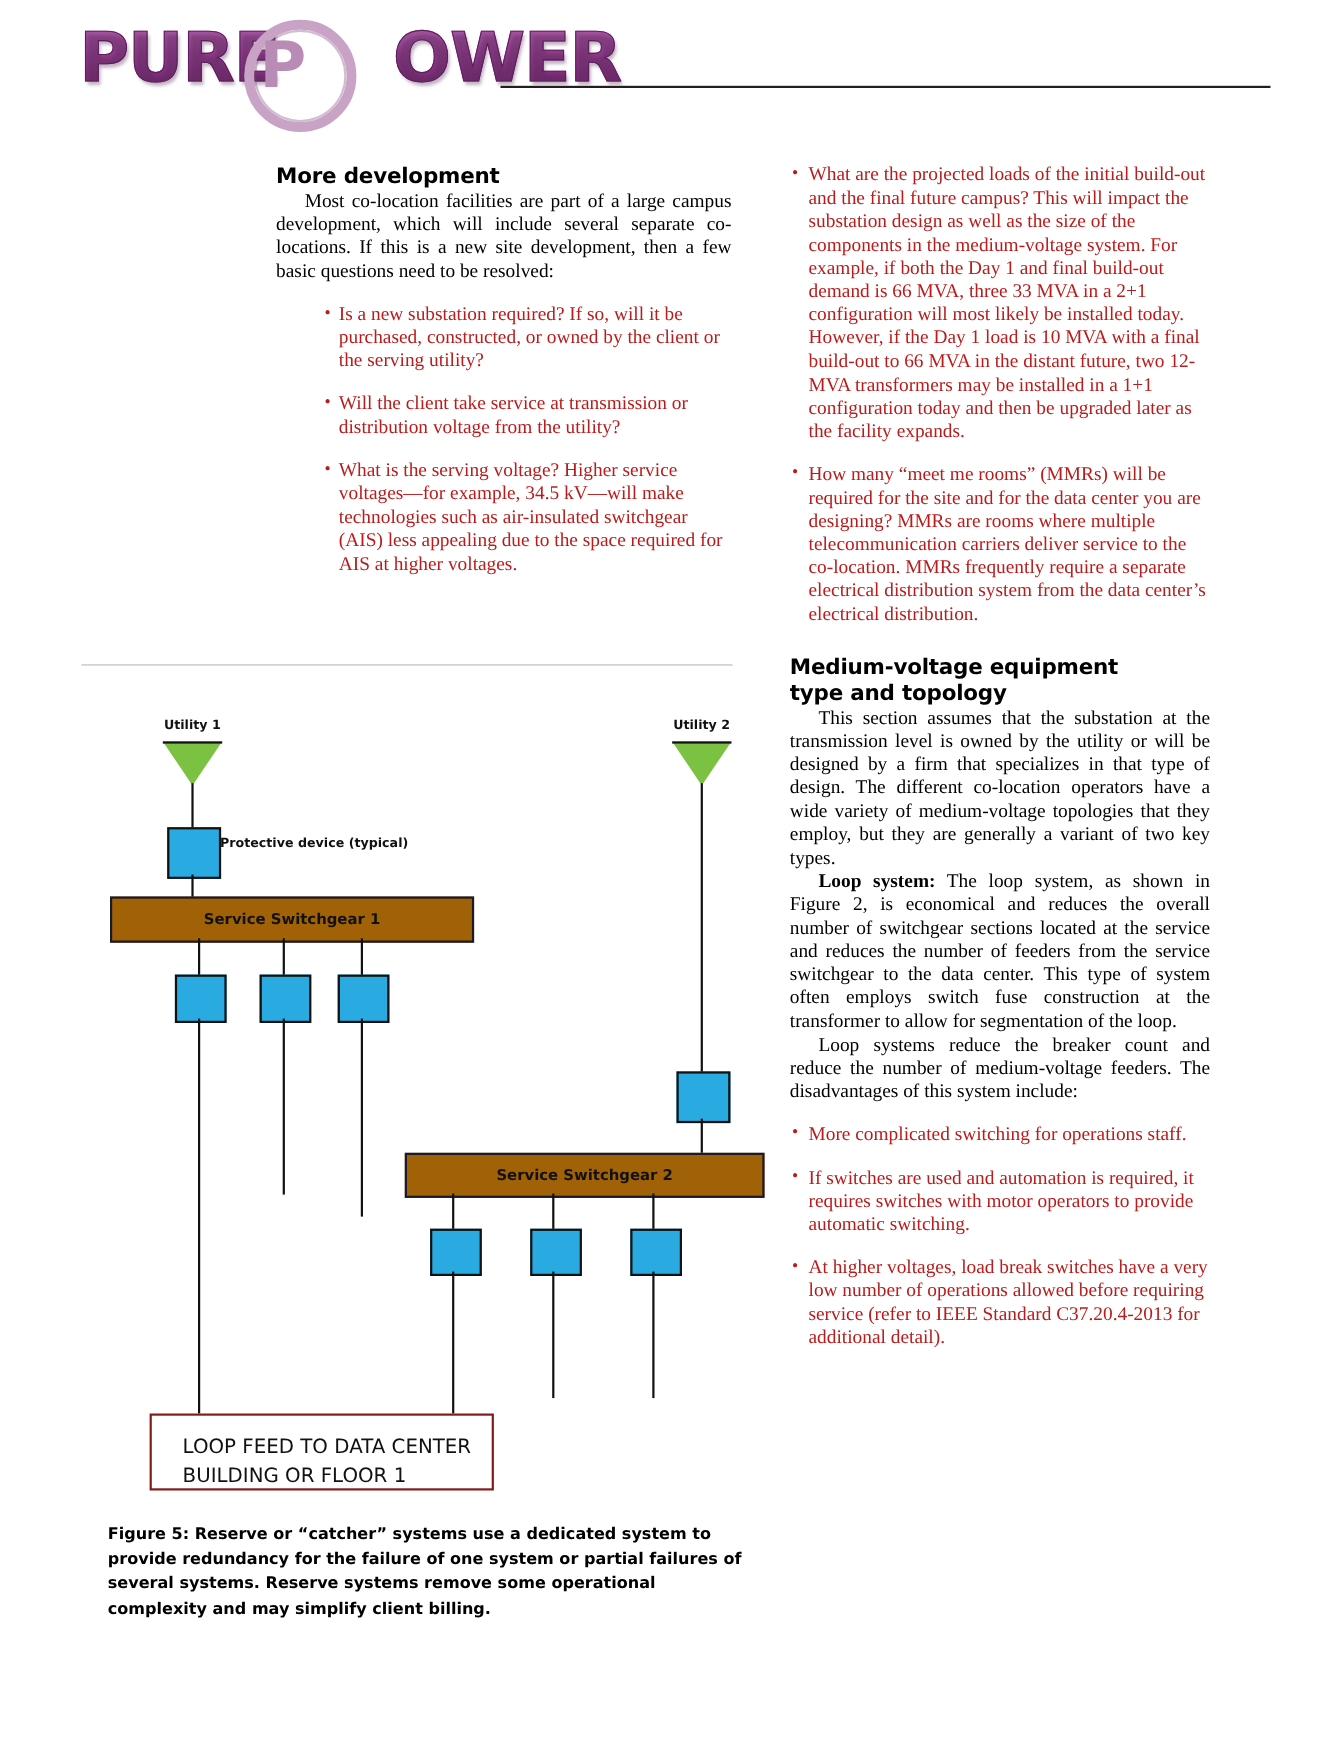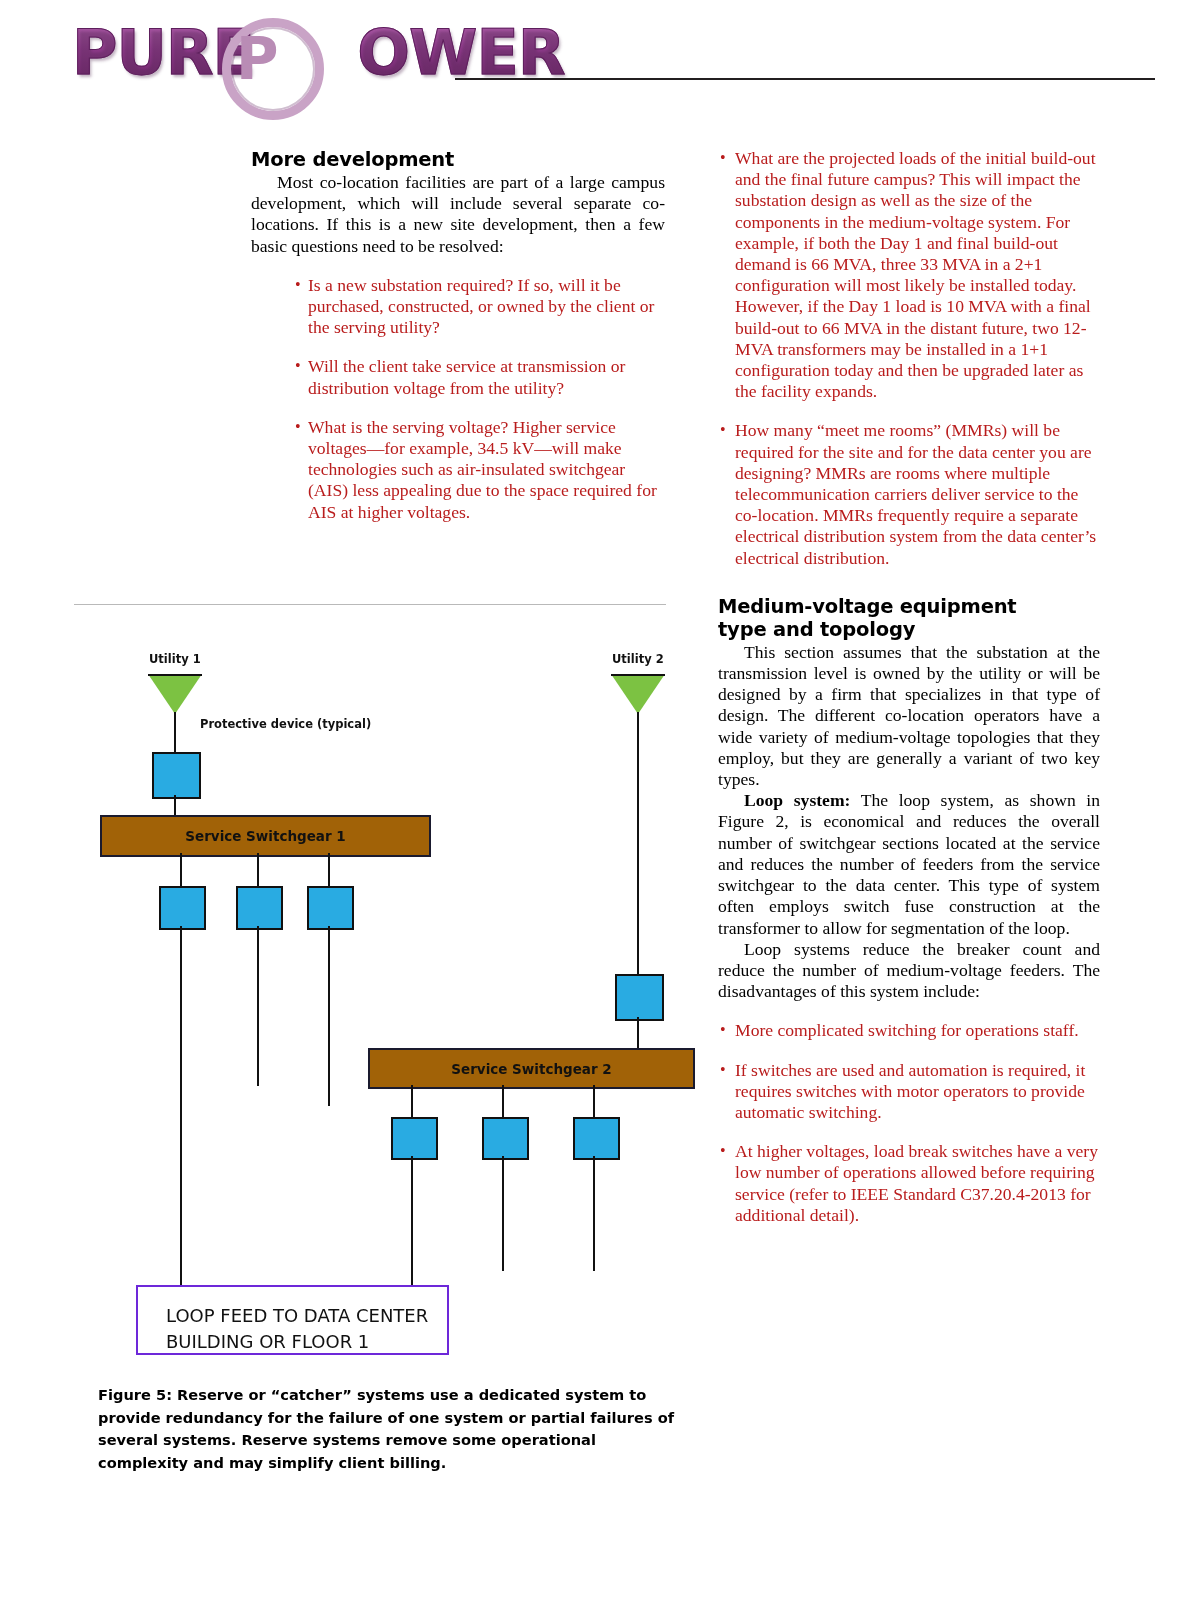--- a/index.html
+++ b/index.html
@@ -83,21 +83,21 @@
   }
   .tri{position:absolute;width:0;height:0;}
   .pd{position:absolute;background:#29ABE2;border:2px solid #111;}
   .ssg{
     position:absolute;background:#a16207;border:2px solid #1a1a2e;
     display:flex;align-items:center;justify-content:center;
     font-family:"DejaVu Sans", sans-serif;font-weight:bold;font-size:13.5px;color:#111;
   }
   .ln{position:absolute;background:#111;}
   .loopbox{
-    position:absolute;border:2px solid #6d28d9;background:#fff;
+    position:absolute;border:2px solid #7f1d1d;background:#fff;
     font-family:"DejaVu Sans", sans-serif;font-size:18px;line-height:26px;color:#111;
     padding:16px 0 0 28px;box-sizing:border-box;
   }
   .caption{
     position:absolute;left:74px;top:1384px;width:590px;
     font-family:"DejaVu Sans", sans-serif;font-weight:bold;
     font-size:14.6px;line-height:22.5px;color:#000;
   }
 
   
@@ -149,21 +149,21 @@
   <div class="fig-rule"></div>
 
   <div class="figure">
 
     <div class="fig-label" style="left:125px;top:652px;">Utility 1</div>
     <div class="tri" style="left:124px;top:674px;border-left:27px solid transparent;border-right:27px solid transparent;border-top:40px solid #7CC242;"></div>
     <div class="tri" style="left:124px;top:674px;width:54px;height:0;border-top:2px solid #111;"></div>
     <div class="ln" style="left:150px;top:712px;width:2px;height:42px;"></div>
 
     <div class="pd" style="left:128px;top:752px;width:45px;height:43px;"></div>
-    <div class="fig-label" style="left:176px;top:717px;">Protective device (typical)</div>
+    <div class="fig-label" style="left:176px;top:759px;">Protective device (typical)</div>
     <div class="ln" style="left:150px;top:795px;width:2px;height:21px;"></div>
 
     <div class="ssg" style="left:76px;top:815px;width:327px;height:38px;">Service Switchgear 1</div>
 
     <div class="ln" style="left:156px;top:853px;width:2px;height:34px;"></div>
     <div class="ln" style="left:233px;top:853px;width:2px;height:34px;"></div>
     <div class="ln" style="left:304px;top:853px;width:2px;height:34px;"></div>
 
     <div class="pd" style="left:135px;top:886px;width:43px;height:40px;"></div>
     <div class="pd" style="left:212px;top:886px;width:43px;height:40px;"></div>

